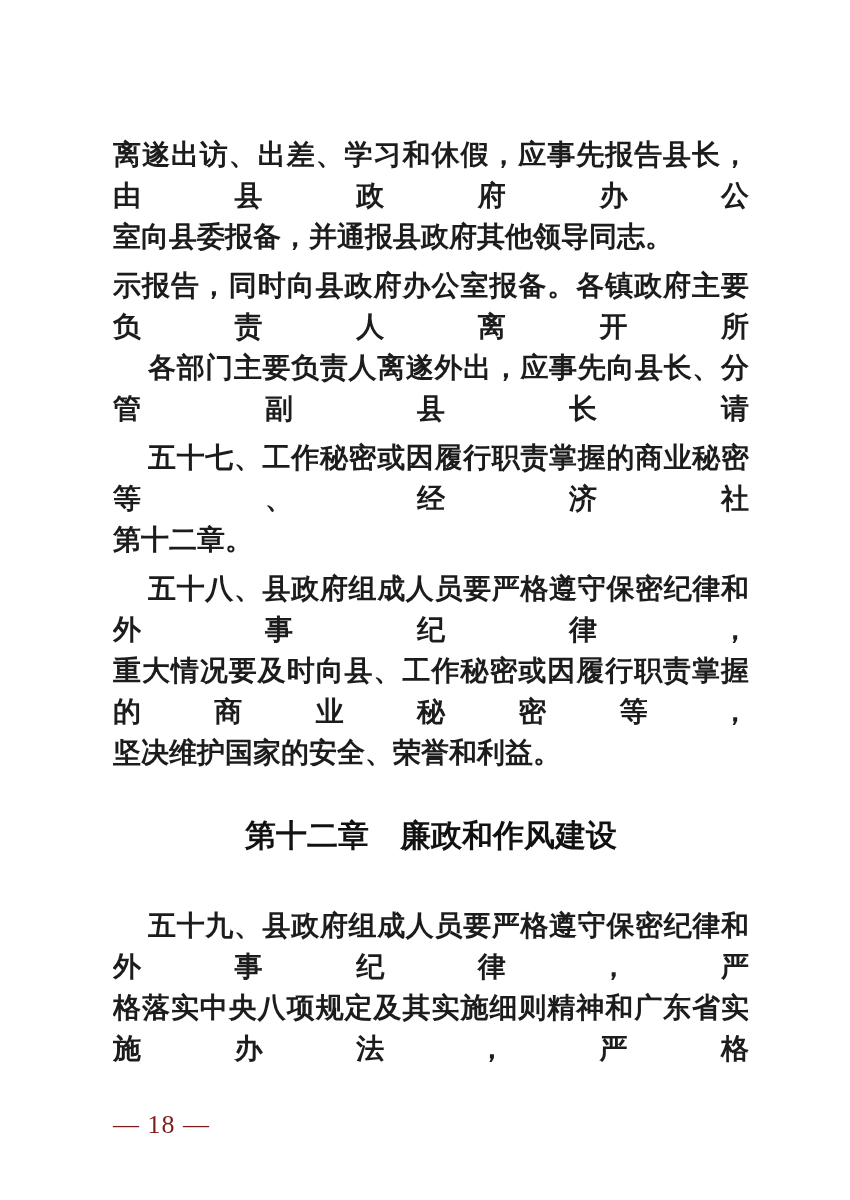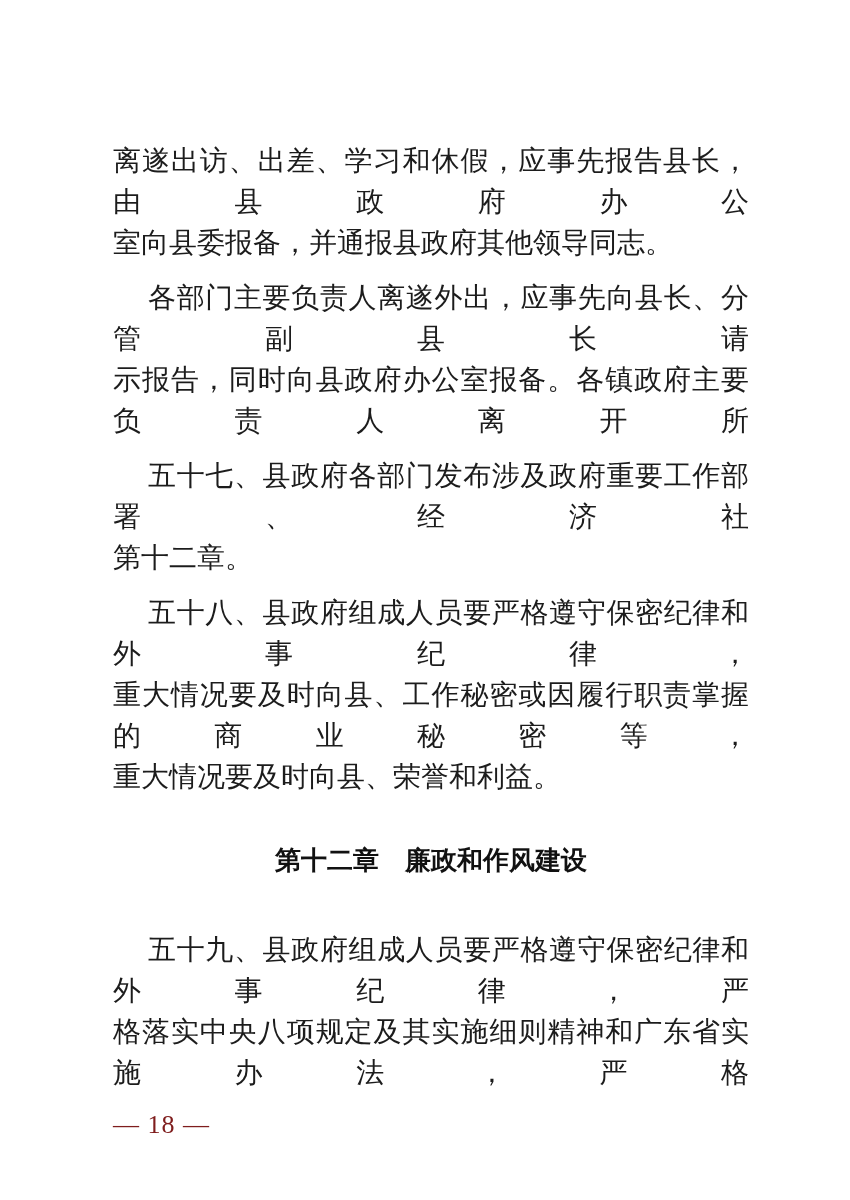--- a/index.html
+++ b/index.html
@@ -15,36 +15,36 @@
     overflow: hidden;
   }
   .content {
     position: absolute;
     left: 113px; top: 126px;
     width: 636px;
     color: #1c1c1c;
     font-size: 28px;
     line-height: 41px;
   }
-  .para { margin: 14px 0 8px 0; }
+  .para { margin: 8px 0 8px 0; font-weight: bold; }
   .line {
     text-align: justify;
     text-align-last: justify;
     text-justify: inter-character;
     overflow: hidden;
     white-space: normal;
   }
   .line.end { text-align-last: left; }
   .line.ind { text-indent: 35px; }
   .chapter {
     margin: 42px 0 48px 0;
     text-align: center;
     font-family: "Liberation Sans", "DejaVu Sans", sans-serif;
     font-weight: 700;
-    font-size: 26px;
+    font-size: 31px;
     line-height: 42px;
     color: #111111;
   }
   .footer {
     position: absolute;
     left: 113px; top: 1110px;
     font-size: 26px;
     line-height: 30px;
     color: #7f1d1d;
     letter-spacing: 1px;
@@ -55,33 +55,33 @@
 
 <div class="page">
   <div class="content">
 
     <div class="para">
       <div class="line">离遂出访、出差、学习和休假，应事先报告县长，由县政府办公</div>
       <div class="line end">室向县委报备，并通报县政府其他领导同志。</div>
     </div>
 
     <div class="para">
+      <div class="line">示报告，同时向县政府办公室报备。各镇政府主要负责人离开所</div>
       <div class="line ind">各部门主要负责人离遂外出，应事先向县长、分管副县长请</div>
-      <div class="line">示报告，同时向县政府办公室报备。各镇政府主要负责人离开所</div>
     </div>
 
     <div class="para">
-      <div class="line ind">五十七、县政府各部门发布涉及政府重要工作部署、经济社</div>
+      <div class="line ind">五十七、工作秘密或因履行职责掌握的商业秘密等、经济社</div>
       <div class="line end">第十二章。</div>
     </div>
 
     <div class="para">
       <div class="line ind">五十八、县政府组成人员要严格遵守保密纪律和外事纪律，</div>
       <div class="line">重大情况要及时向县、工作秘密或因履行职责掌握的商业秘密等，</div>
-      <div class="line end">重大情况要及时向县、荣誉和利益。</div>
+      <div class="line end">坚决维护国家的安全、荣誉和利益。</div>
     </div>
 
     <div class="chapter">第十二章　廉政和作风建设</div>
 
     <div class="para">
       <div class="line ind">五十九、县政府组成人员要严格遵守保密纪律和外事纪律，严</div>
       <div class="line">格落实中央八项规定及其实施细则精神和广东省实施办法，严格</div>
 
     </div>
 

